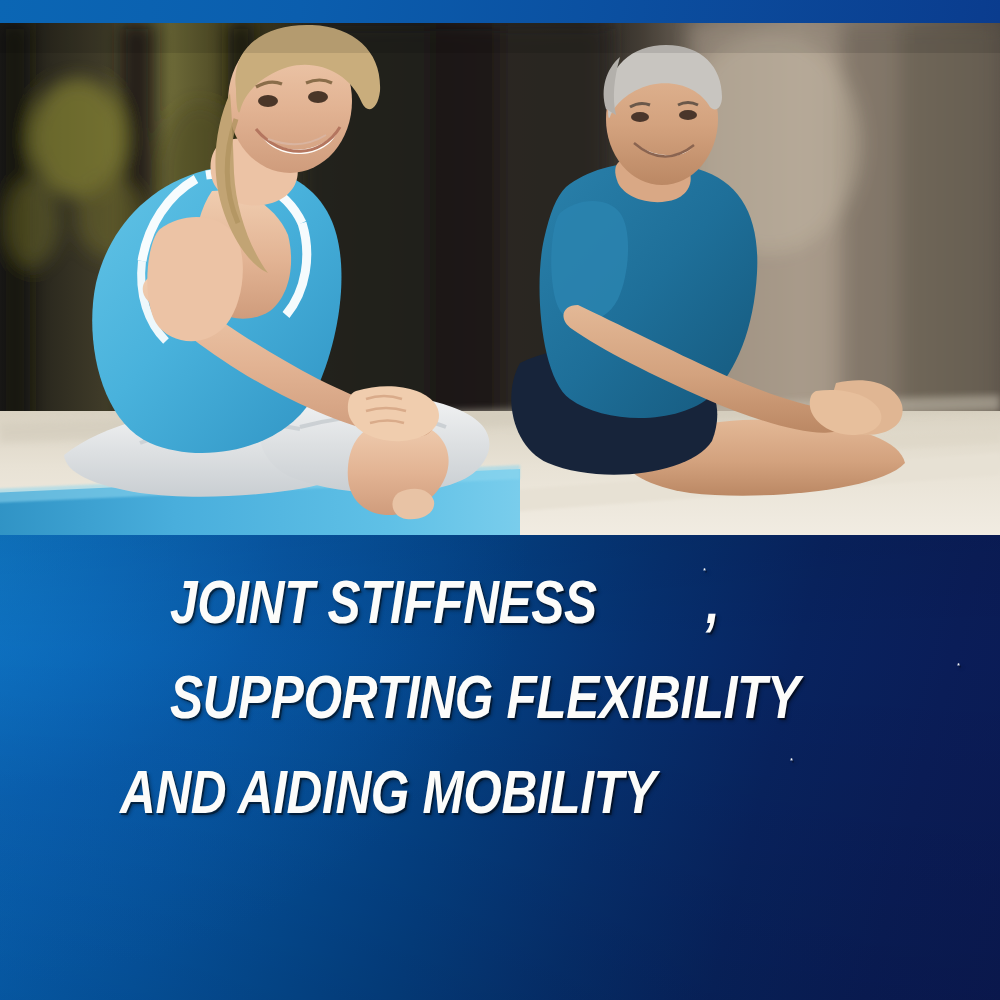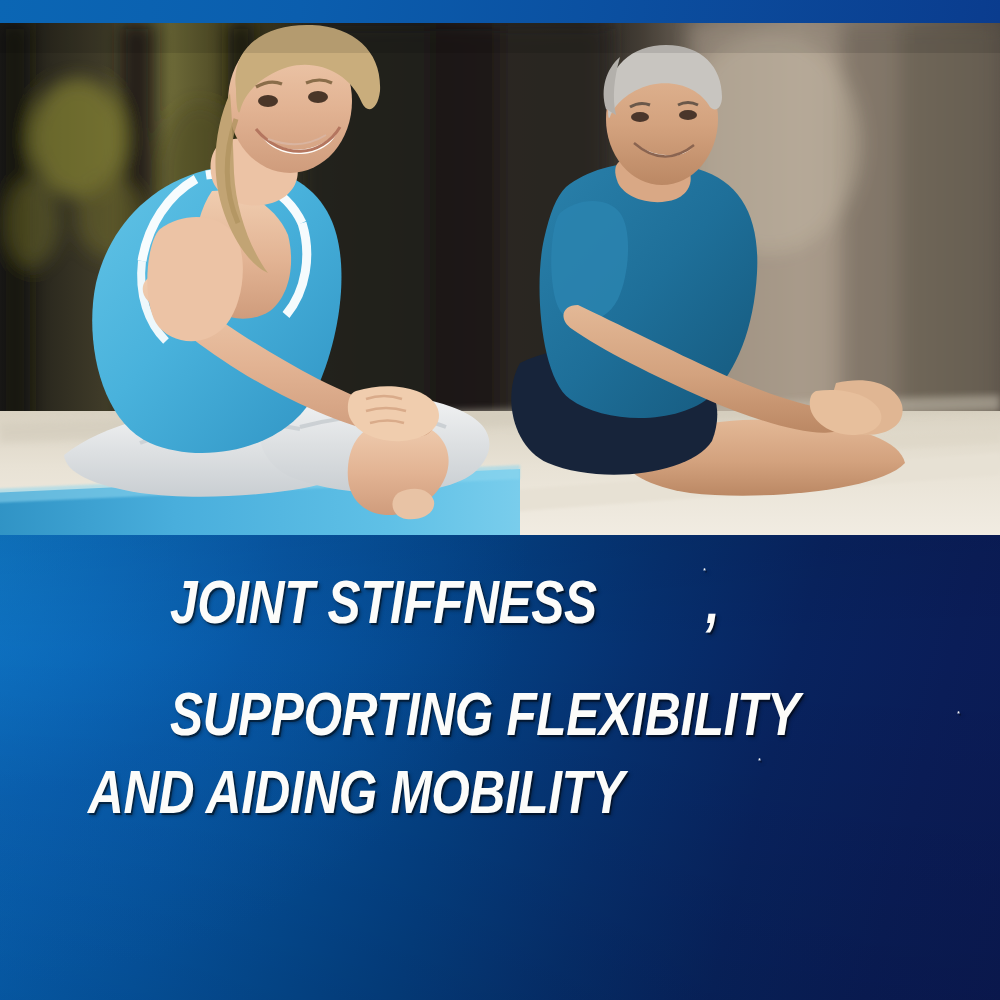--- a/index.html
+++ b/index.html
@@ -79,22 +79,22 @@
   }
   .hl-line {
     display:flex;
     align-items:flex-start;
     height:95px;
     padding-left:90px;
     white-space:nowrap;
   }
   .hl-line.l1 { padding-left:78px; align-items:center; height:92px; }
   .hl-line.l2 { padding-left:170px; }
-  .hl-line.l3 { padding-left:170px;align-items:center; }
-  .hl-line.l4 { padding-left:88px; }
+  .hl-line.l3 { padding-left:170px; }
+  .hl-line.l4 { padding-left:120px; }
 
   .hl-text {
     font-family:"Liberation Sans", sans-serif;
     font-weight:bold;
     font-style:italic;
     font-size:62px;
     line-height:1;
     letter-spacing:-0.5px;
     transform:scaleX(0.80);
     transform-origin:left center;

